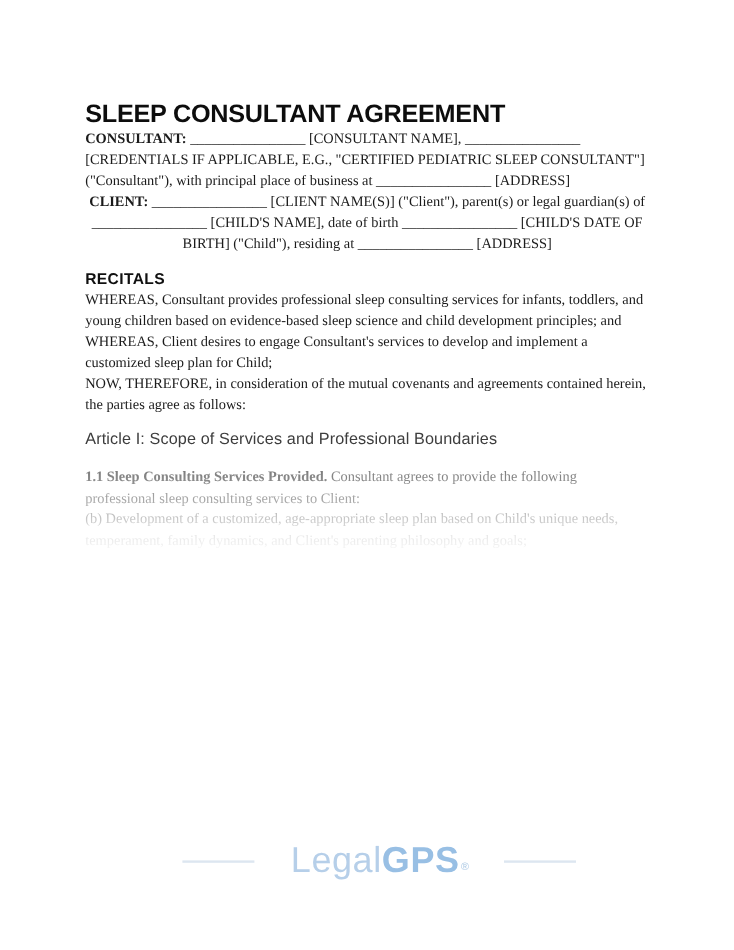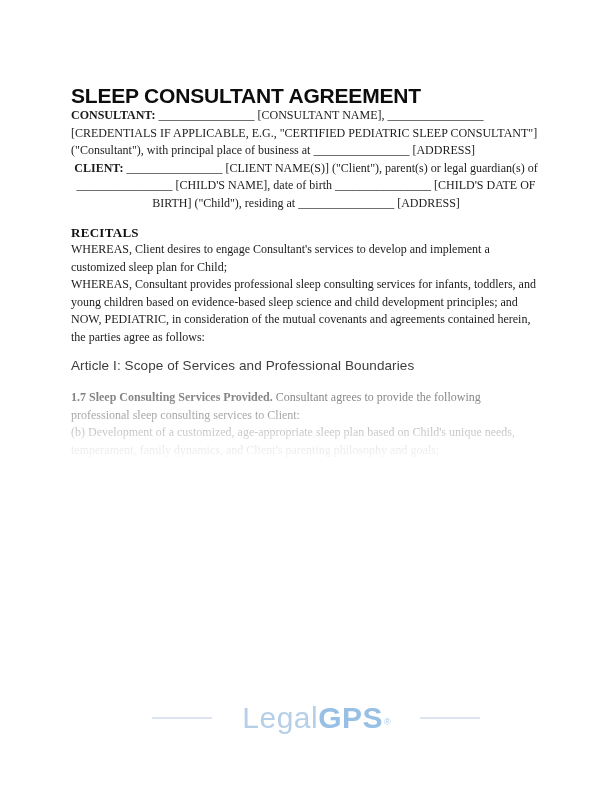--- a/index.html
+++ b/index.html
@@ -32,21 +32,21 @@
     font-size: 12px;
     line-height: 17.5px;
     color: #1b1b1b;
   }
   p.body strong { font-weight: bold; }
   .mt-intro      { margin-top: 13px; }
   .mt-consultant { margin-top: 15px; }
   .mt-client     { margin-top: 13px; text-align: center; }
   h2.recitals {
     margin: 13px 0 0 0;
-    font-family: Liberation Serif, serif;
+    font-family: Liberation Sans, sans-serif;
     font-weight: bold;
     font-size: 13px;
     line-height: 16px;
     letter-spacing: 0.3px;
     color: #101010;
   }
   .mt-whereas1 { margin-top: 17px; }
   .mt-whereas2 { margin-top: 13px; }
   .mt-now      { margin-top: 12px; }
   h3.article {
@@ -119,30 +119,30 @@
 
     <h1 class="doc-title">SLEEP CONSULTANT AGREEMENT</h1>
 
 
     <p class="body mt-consultant"><strong>CONSULTANT:</strong><span> ________________ [CONSULTANT NAME], ________________ [CREDENTIALS IF APPLICABLE, E.G., "CERTIFIED PEDIATRIC SLEEP CONSULTANT"] ("Consultant"), with principal place of business at ________________ [ADDRESS]</span></p>
 
     <p class="body mt-client"><strong>CLIENT:</strong><span> ________________ [CLIENT NAME(S)] ("Client"), parent(s) or legal guardian(s) of ________________ [CHILD'S NAME], date of birth ________________ [CHILD'S DATE OF BIRTH] ("Child"), residing at ________________ [ADDRESS]</span></p>
 
     <h2 class="recitals">RECITALS</h2>
 
+    <p class="body mt-whereas1">WHEREAS, Consultant provides professional sleep consulting services for infants, toddlers, and young children based on evidence-based sleep science and child development principles; and</p>
+
     <p class="body mt-whereas2">WHEREAS, Client desires to engage Consultant's services to develop and implement a customized sleep plan for Child;</p>
 
-    <p class="body mt-whereas1">WHEREAS, Consultant provides professional sleep consulting services for infants, toddlers, and young children based on evidence-based sleep science and child development principles; and</p>
-
-    <p class="body mt-now">NOW, PEDIATRIC, in consideration of the mutual covenants and agreements contained herein, the parties agree as follows:</p>
+    <p class="body mt-now">NOW, THEREFORE, in consideration of the mutual covenants and agreements contained herein, the parties agree as follows:</p>
 
     <h3 class="article">Article I: Scope of Services and Professional Boundaries</h3>
 
     <div class="fade-block">
-      <p class="body"><strong>1.7 Sleep Consulting Services Provided.</strong><span> Consultant agrees to provide the following professional sleep consulting services to Client:</span></p>
+      <p class="body"><strong>1.1 Sleep Consulting Services Provided.</strong><span> Consultant agrees to provide the following professional sleep consulting services to Client:</span></p>
 
 
       <p class="body mt-itemb">(b) Development of a customized, age-appropriate sleep plan based on Child's unique needs, temperament, family dynamics, and Client's parenting philosophy and goals;</p>
     </div>
   </div>
 
   <div class="footer">
     <span class="rule"></span>
     <div class="logo"><span class="logo-light">Legal</span><span class="logo-bold">GPS</span><span class="logo-reg">®</span></div>
     <span class="rule"></span>

